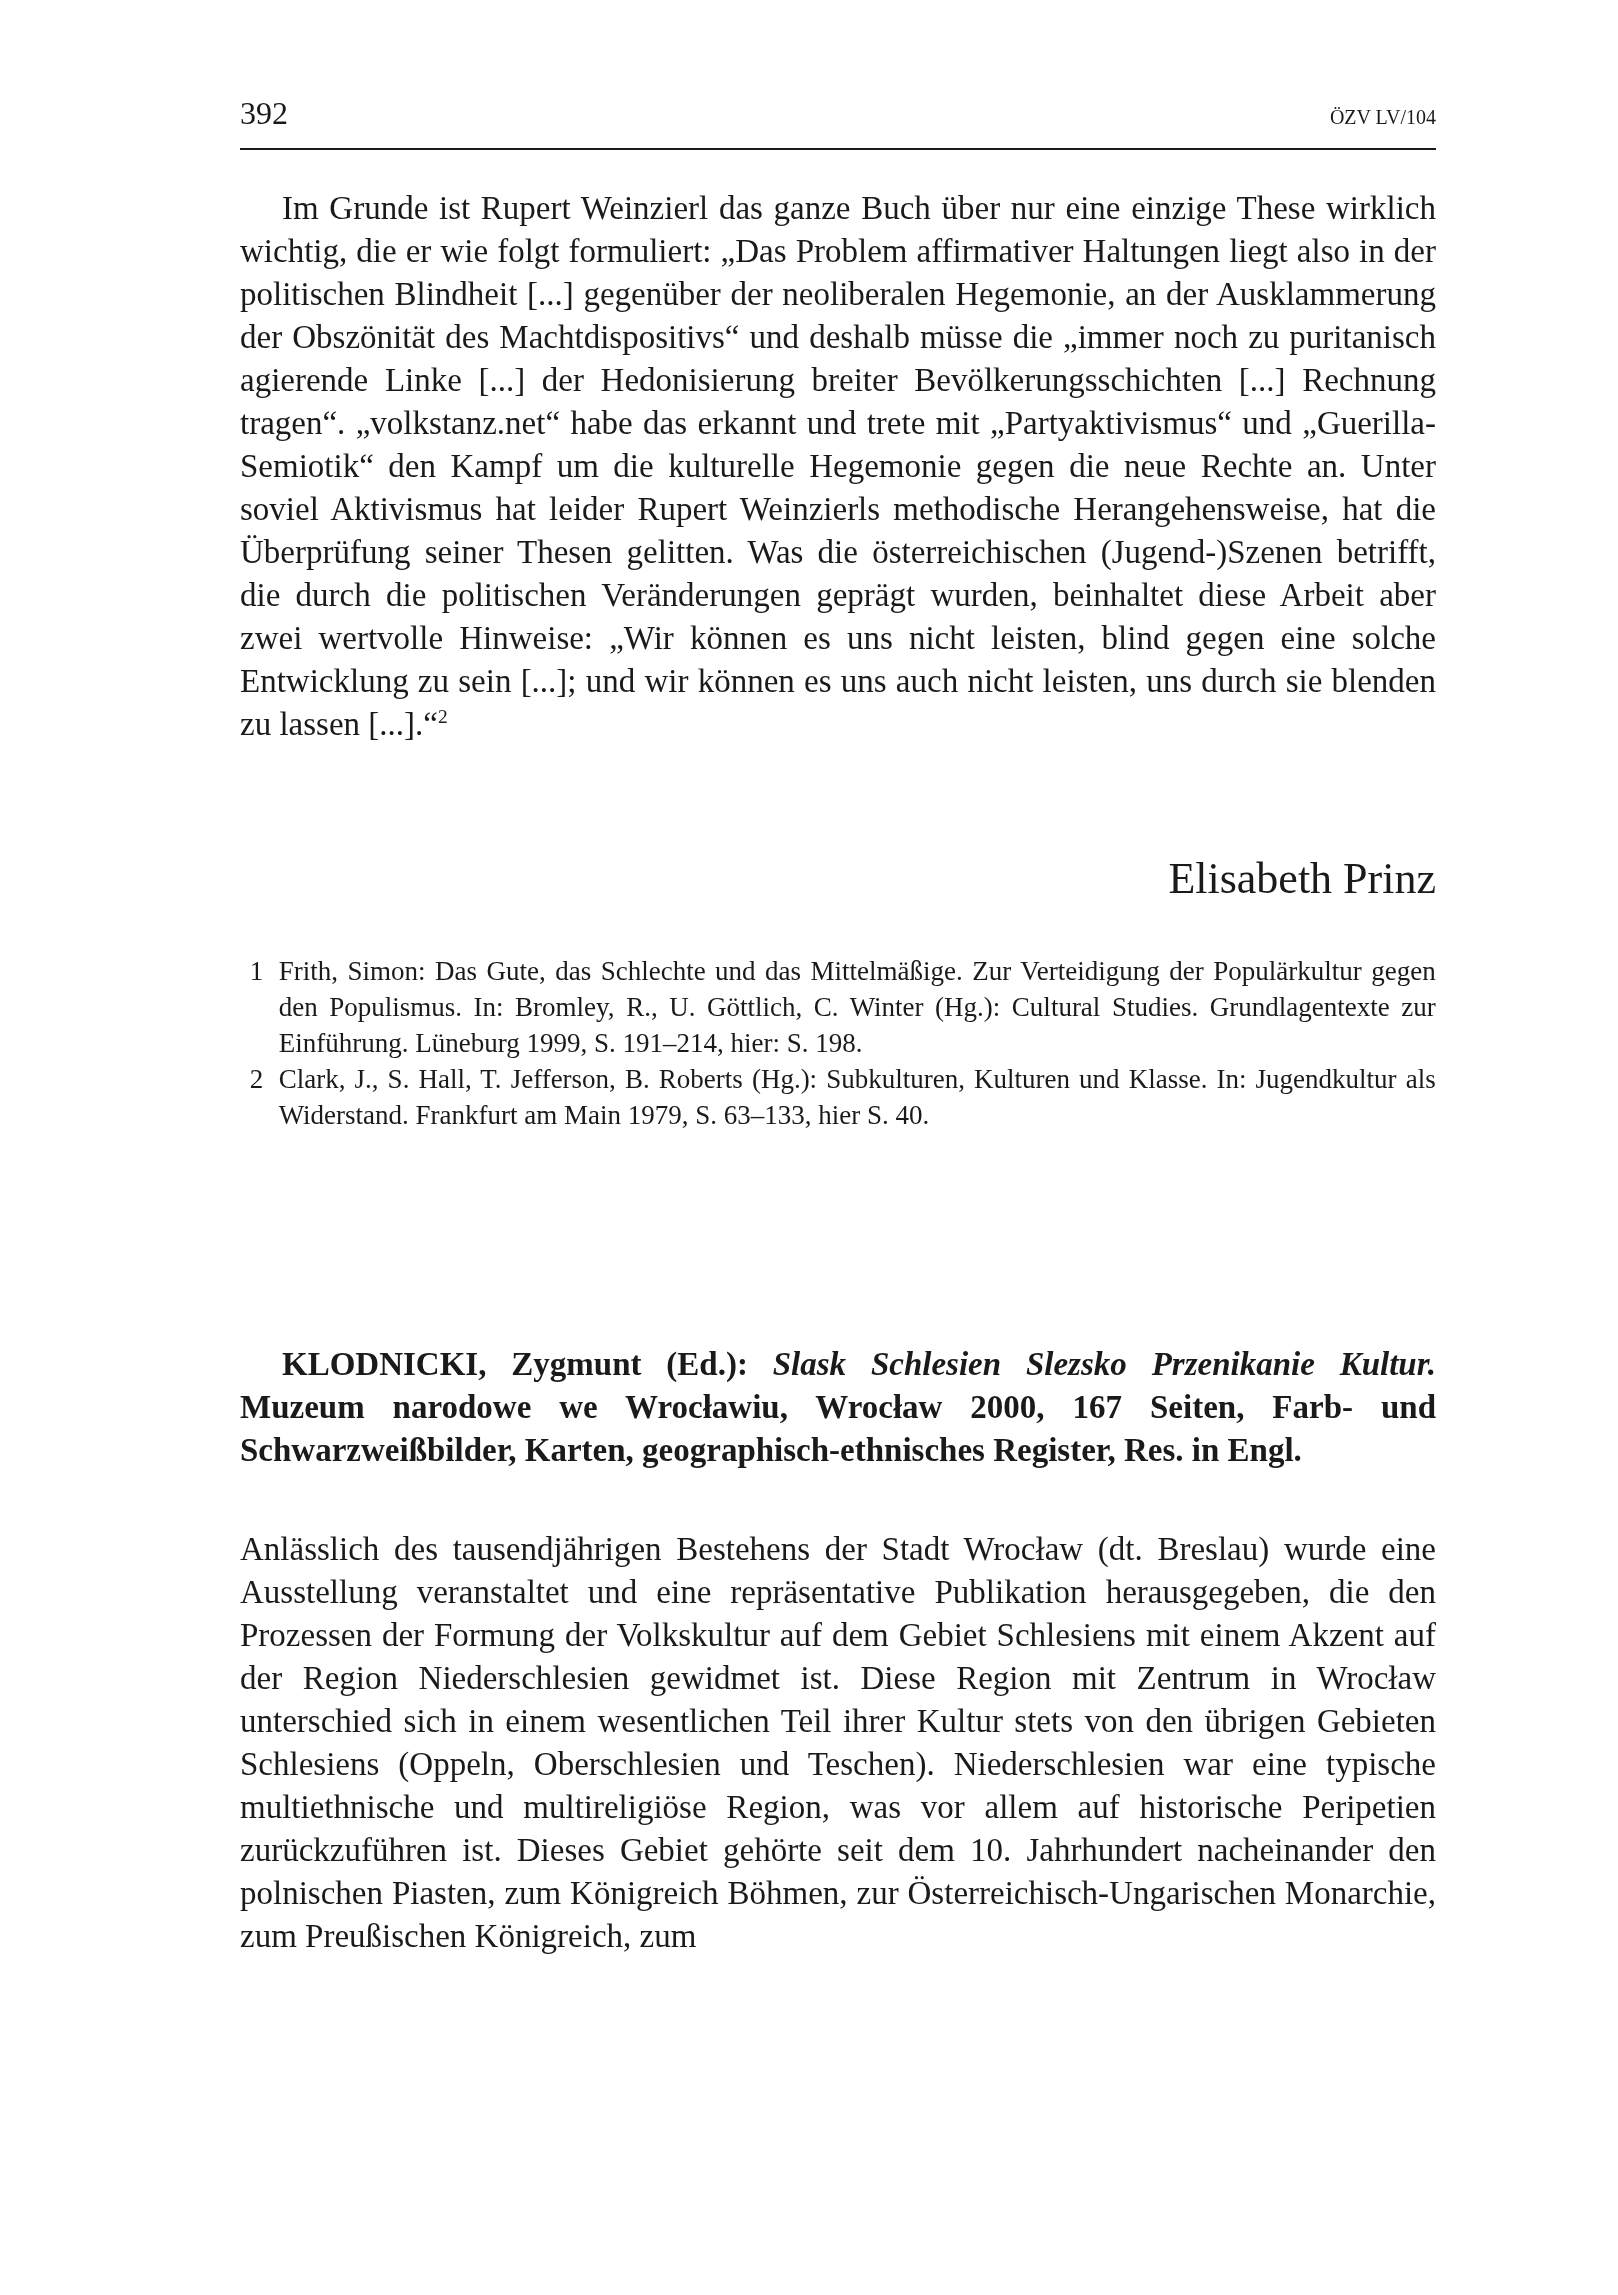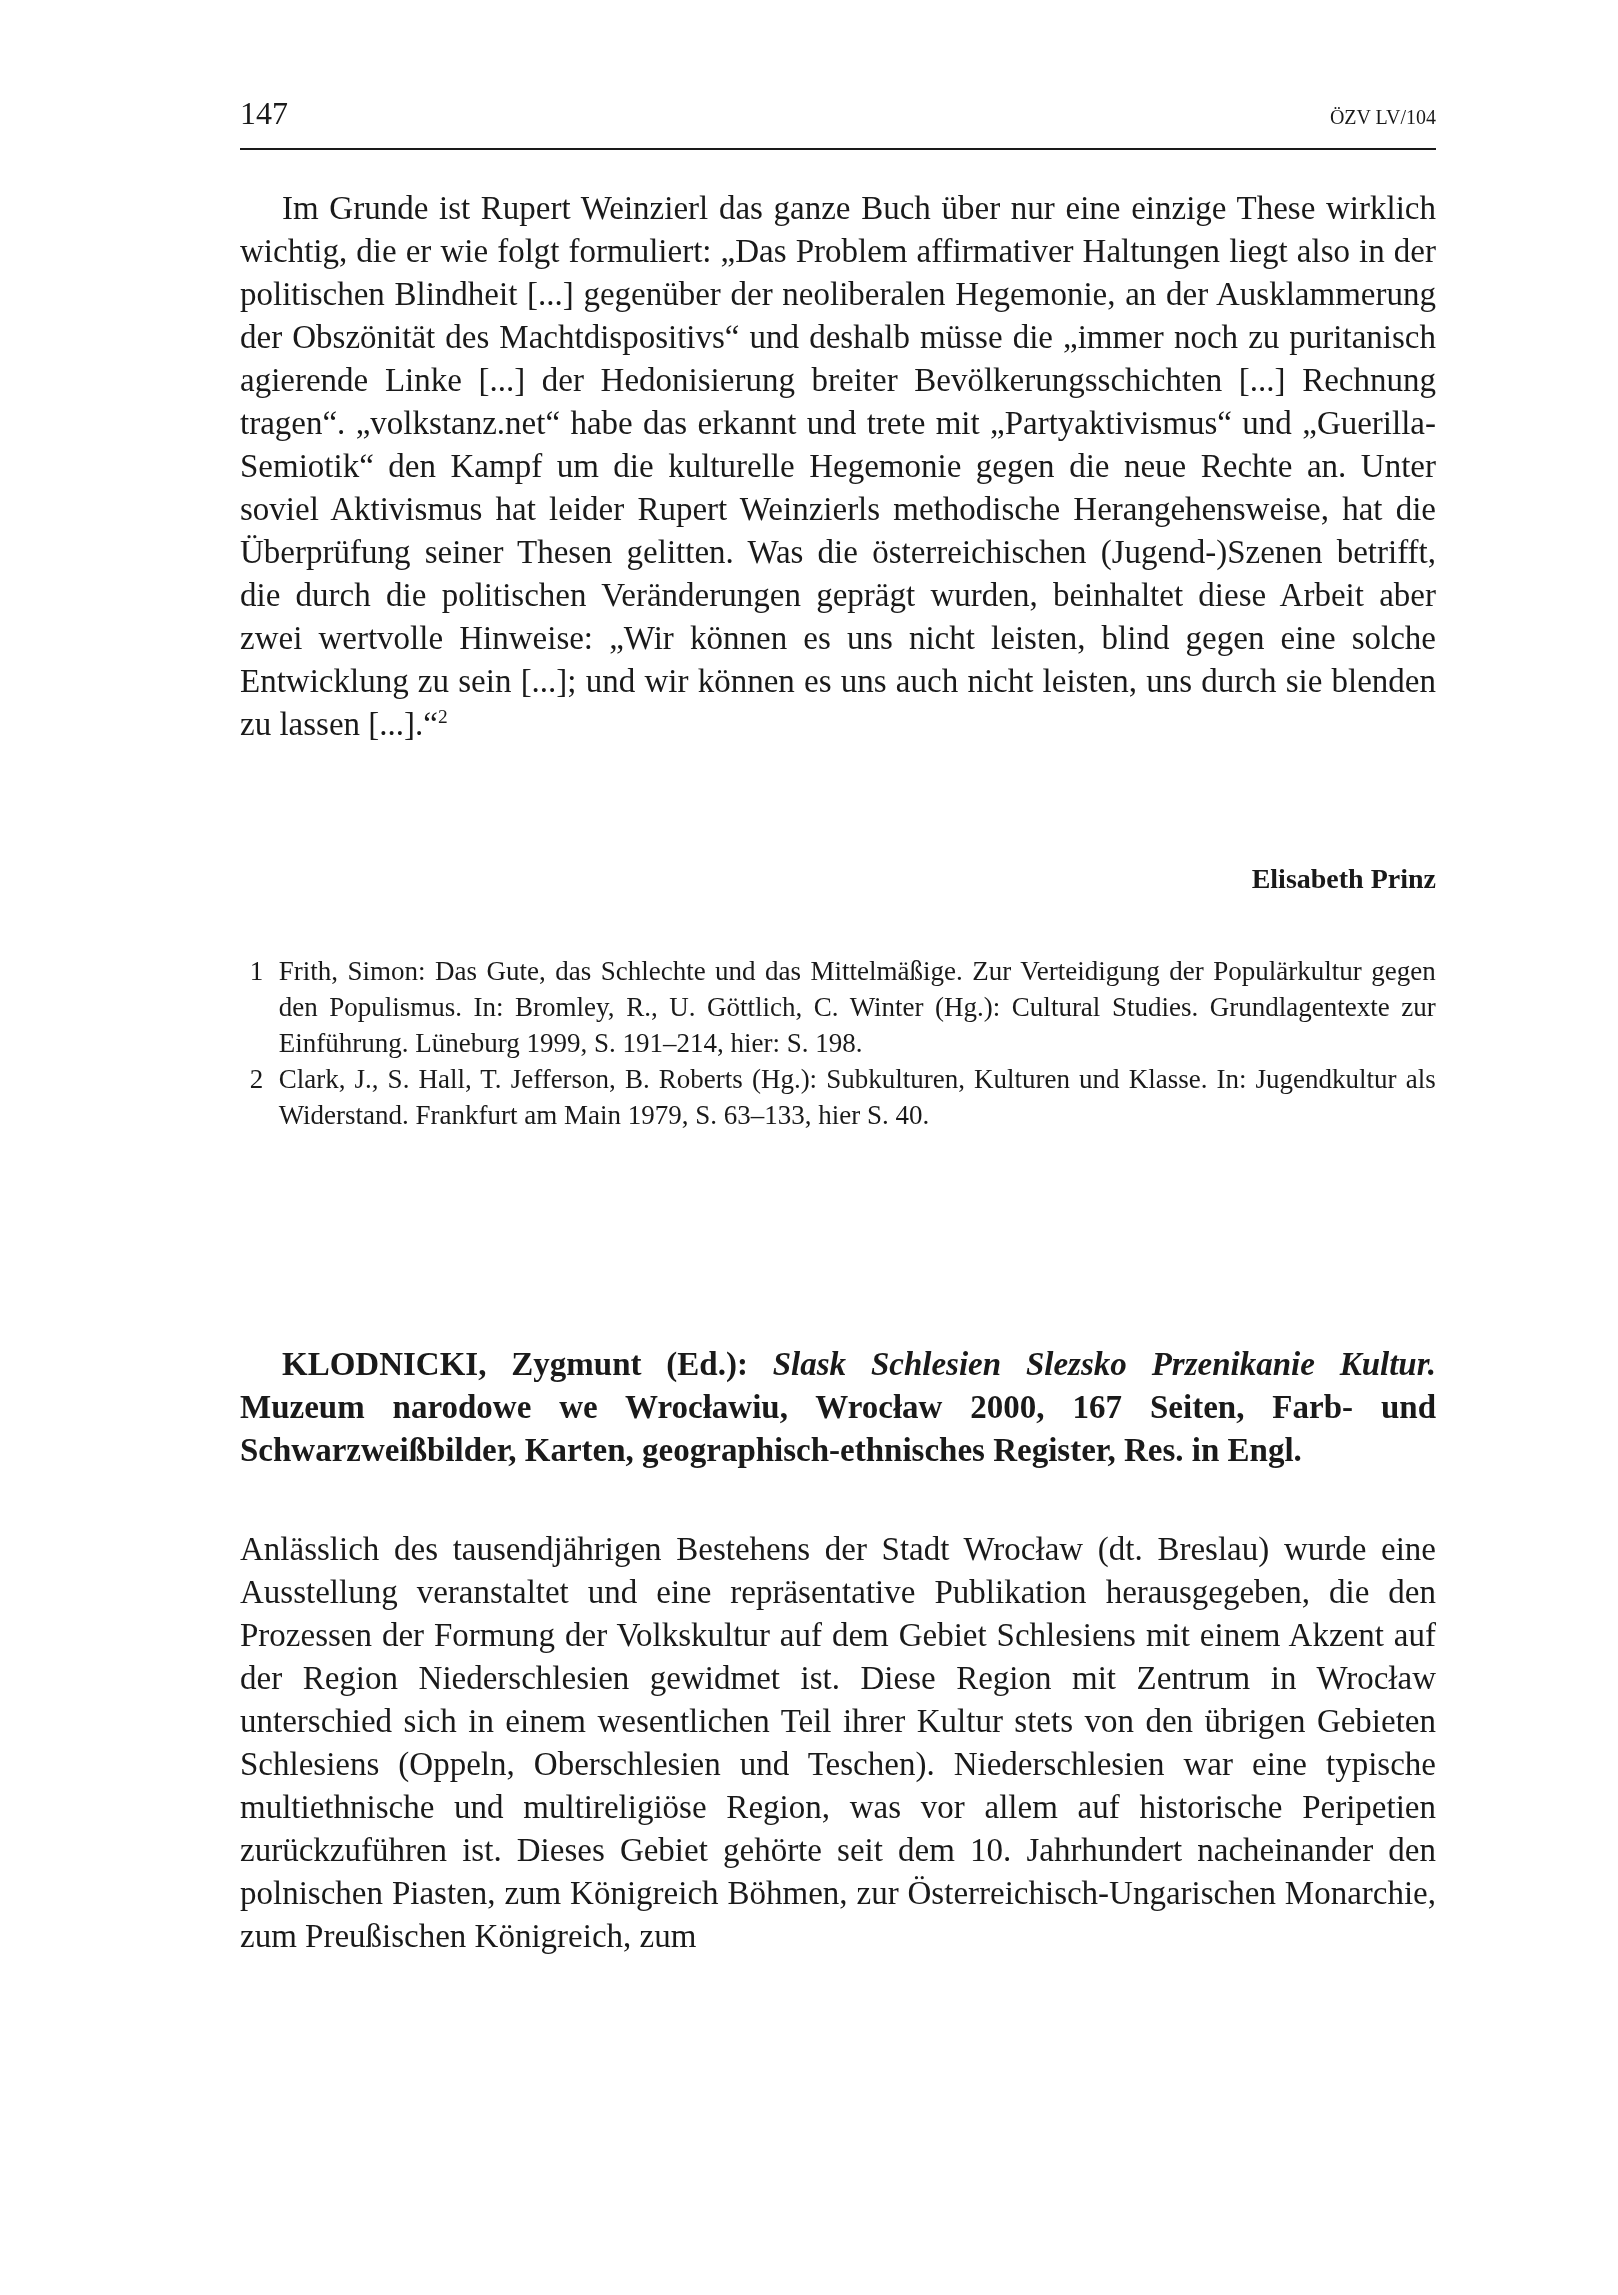--- a/index.html
+++ b/index.html
@@ -8,39 +8,39 @@
   .page { position: absolute; left: 240px; top: 0; width: 1196px; }
   .header { position: absolute; top: 95px; left: 0; width: 1196px; height: 40px;
             display: flex; justify-content: space-between; align-items: baseline; }
   .page-num { font-size: 32px; }
   .running-title { font-size: 24px; position: absolute; left: 0; right: 0; text-align: center; top: 4.9px; }
   .journal-ref { font-size: 20px; }
   .rule { position: absolute; top: 148px; left: 0; width: 1196px; height: 2.4px; background: #1a1a1a; }
   .body-text { font-size: 33px; line-height: 43px; text-align: justify; hyphens: manual; }
   .block1 { position: absolute; top: 187px; left: 0; width: 1196px; }
   .block1 p { margin: 0; text-indent: 42px; }
-  .signature { position: absolute; top: 857px; right: 0; font-size: 28px; line-height: 43px; font-weight: bold; }
+  .signature { position: absolute; top: 857px; right: 0; font-size: 44px; line-height: 43px; }
   .footnotes { position: absolute; top: 953px; left: 9.7px; width: 1186px; font-size: 27px; line-height: 36px; }
   .fn { display: flex; text-align: justify; }
   .fn-num { width: 29px; flex: none; }
   .fn-text { flex: 1; }
   .review-head { position: absolute; top: 1343px; left: 0; width: 1196px; }
   .review-head p { margin: 0; text-indent: 42px; font-weight: bold; }
   .review-body { position: absolute; top: 1528px; left: 0; width: 1196px; }
   .review-body p { margin: 0; }
   sup { font-size: 19.4px; line-height: 0; vertical-align: super; }
   i { font-style: italic; }
 </style>
 </head>
 <body>
 
 <div class="page">
 
   <div class="header">
-    <span class="page-num">147</span>
+    <span class="page-num">392</span>
     <span class="journal-ref">ÖZV LV/104</span>
   </div>
   <div class="rule"></div>
 
   <div class="block1 body-text">
     <p><span>Im Grunde ist Rupert Weinzierl das ganze Buch über nur eine einzige These wirklich wichtig, die er wie folgt formuliert: „Das Problem affir­mativer Haltungen liegt also in der politischen Blindheit [...] gegenüber der neoliberalen Hegemonie, an der Ausklammerung der Obszönität des Macht­dispositivs“ und deshalb müsse die „immer noch zu puritanisch agierende Linke [...] der Hedonisierung breiter Bevölkerungsschichten [...] Rechnung tragen“. „volkstanz.net“ habe das erkannt und trete mit „Partyaktivismus“ und „Guerilla-Semiotik“ den Kampf um die kulturelle Hegemonie gegen die neue Rechte an. Unter soviel Aktivismus hat leider Rupert Weinzierls methodische Herangehensweise, hat die Überprüfung seiner Thesen gelit­ten. Was die österreichischen (Jugend-)Szenen betrifft, die durch die politi­schen Veränderungen geprägt wurden, beinhaltet diese Arbeit aber zwei wertvolle Hinweise: „Wir können es uns nicht leisten, blind gegen eine solche Entwicklung zu sein [...]; und wir können es uns auch nicht leisten, uns durch sie blenden zu lassen [...].“</span><sup>2</sup></p>
   </div>
 
   <div class="signature">Elisabeth Prinz</div>
 

